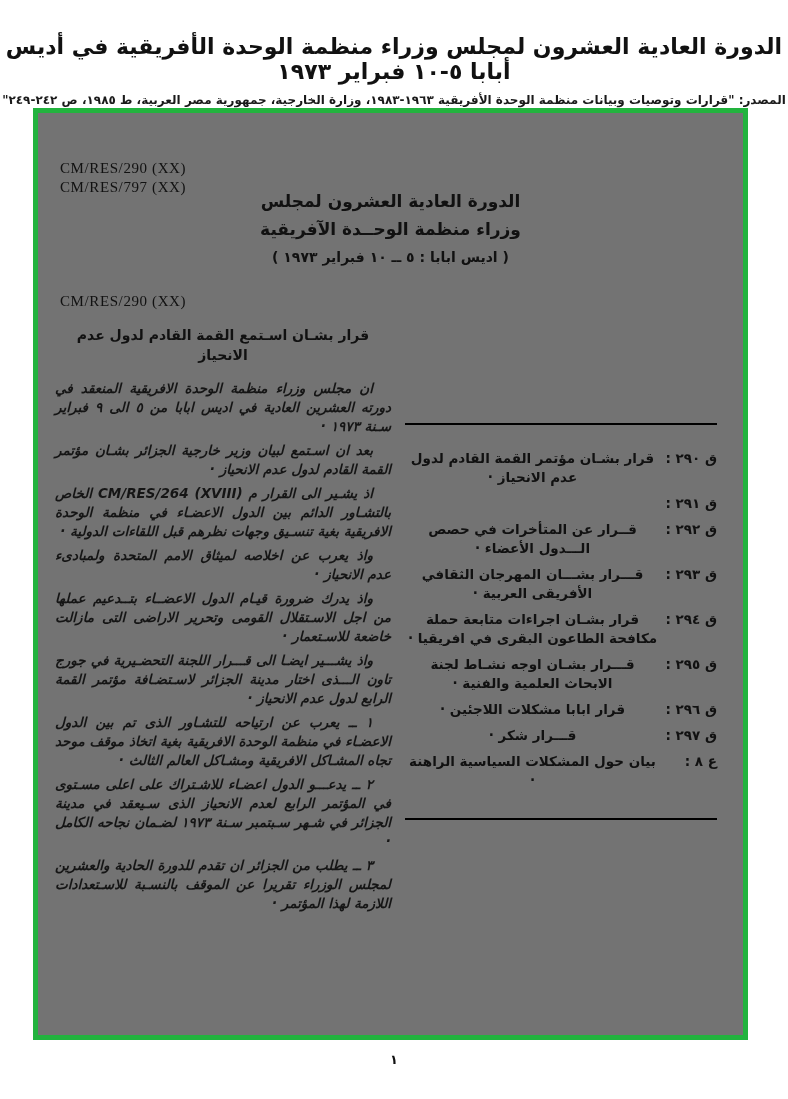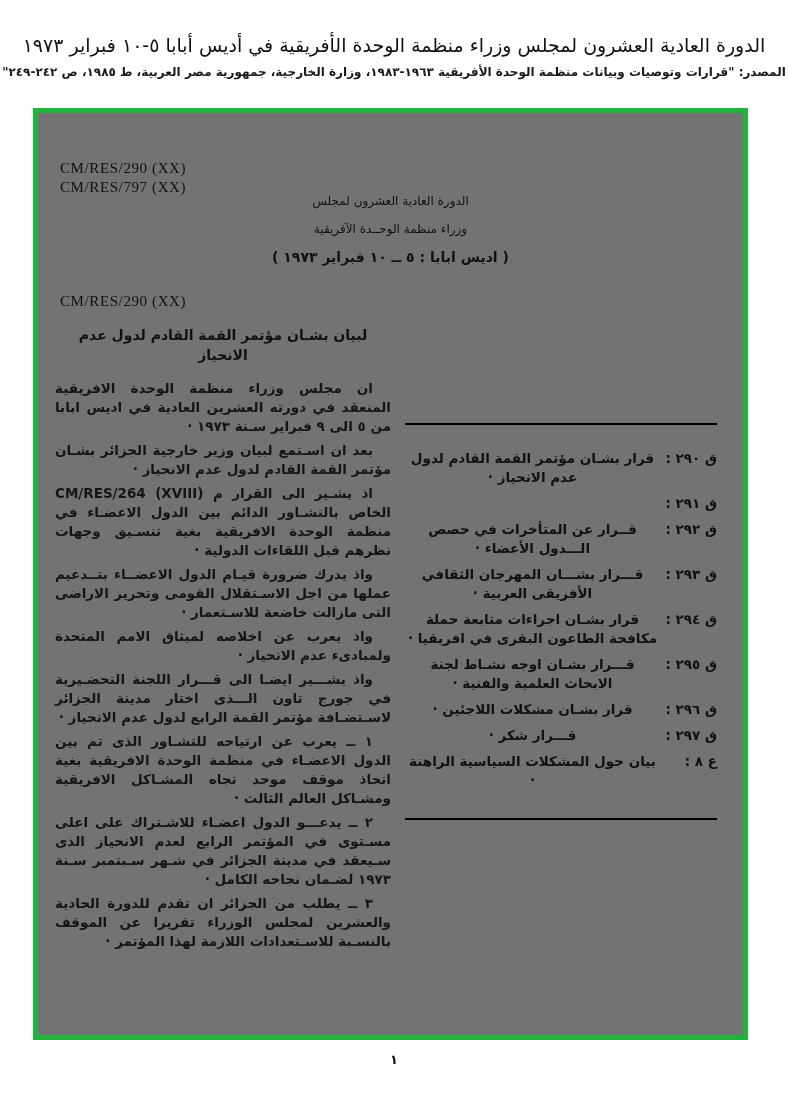--- a/index.html
+++ b/index.html
@@ -1,44 +1,44 @@
 <!DOCTYPE html>
 <html lang="ar"><head>
 <meta charset="utf-8">
 <style>
   * { margin:0; padding:0; box-sizing:border-box; }
   html,body { width:788px; height:1099px; background:#ffffff; overflow:hidden; }
   body { font-family:"DejaVu Sans", sans-serif; color:#111; position:relative; }
 
   
   .hdr { position:absolute; left:0; top:34px; width:100%; text-align:center; direction:rtl; }
-  .hdr-title { font-size:19px; font-weight:normal; letter-spacing:0.2px; }
+  .hdr-title { font-size:22px; font-weight:bold; letter-spacing:0.2px; }
   .hdr-source { font-size:12px; font-weight:bold; margin-top:9px; color:#1a1a1a; }
 
   
   .frame { position:absolute; left:33px; top:108px; width:715px; height:932px;
            border:5px solid #22b33e; border-radius:0; background:#737373; }
 
   
   .refs { position:absolute; left:22px; top:46px; font-family:"Liberation Serif", serif;
           font-size:15px; line-height:19px; letter-spacing:0.6px; white-space:nowrap; }
 
   
   .session { position:absolute; left:0; top:78px; width:100%; text-align:center; direction:rtl; }
-  .session-l1, .session-l2 { font-size:12px; font-weight:normal; line-height:20px; margin-bottom:8px; }
+  .session-l1, .session-l2 { font-size:17px; font-weight:bold; line-height:20px; margin-bottom:8px; }
   .session-l3 { font-size:14px; font-weight:bold; line-height:20px; }
 
   .res-ref { position:absolute; left:22px; top:180px; font-family:"Liberation Serif", serif;
              font-size:15px; letter-spacing:0.6px; white-space:nowrap; }
 
   
   .main-col { position:absolute; left:17px; top:212px; width:336px; direction:rtl; }
   .res-title { text-align:center; font-size:14px; font-weight:bold; line-height:20px; margin-bottom:14px; }
   .para { font-size:13.5px; font-weight:bold; line-height:19px; text-align:justify;
-          text-indent:18px; margin-bottom:5px; color:#151515; }
+          text-indent:18px; margin-bottom:5px; color:#151515;font-style:italic; }
 
   
   .toc-col { position:absolute; left:367px; top:310px; width:312px; direction:rtl; }
   .toc-rule { border:0; border-top:2px solid #000; height:0; }
   .toc-rule.top { margin-bottom:24px; }
   .toc-rule.bottom { margin-top:28px; }
   .toc-item { display:flex; gap:5px; margin-bottom:7px; font-size:13.5px;
               font-weight:bold; line-height:19px; }
   .toc-num { white-space:nowrap; min-width:52px; }
   .toc-text { flex:1; text-align:center; }
@@ -64,26 +64,26 @@
 
   <div class="session">
     <div class="session-l1">الدورة العادية العشرون لمجلس</div>
     <div class="session-l2">وزراء منظمة الوحــدة الآفريقية</div>
     <div class="session-l3">( اديس ابابا : ٥ ــ ١٠ فبراير ١٩٧٣ )</div>
   </div>
 
   <div class="res-ref">CM/RES/290 (XX)</div>
 
   <div class="main-col">
-    <div class="res-title">لبيان بشـان مؤتمر القمة القادم لدول عدم الانحياز</div>
+    <div class="res-title">قرار بشـان اسـتمع القمة القادم لدول عدم الانحياز</div>
     <p class="para">ان مجلس وزراء منظمة الوحدة الافريقية المنعقد في دورته العشرين العادية في اديس ابابا من ٥ الى ٩ فبراير سـنة ١٩٧٣ ·</p>
     <p class="para">بعد ان اسـتمع لبيان وزير خارجية الجزائر بشـان مؤتمر القمة القادم لدول عدم الانحياز ·</p>
     <p class="para">اذ يشـير الى القرار م CM/RES/264 (XVIII) الخاص بالتشـاور الدائم بين الدول الاعضـاء في منظمة الوحدة الافريقية بغية تنسـيق وجهات نظرهم قبل اللقاءات الدولية ·</p>
+    <p class="para">واذ يعرب عن اخلاصه لميثاق الامم المتحدة ولمبادىء عدم الانحياز ·</p>
     <p class="para">واذ يدرك ضرورة قيـام الدول الاعضــاء بتــدعيم عملها من اجل الاسـتقلال القومى وتحرير الاراضى التى مازالت خاضعة للاسـتعمار ·</p>
-    <p class="para">واذ يعرب عن اخلاصه لميثاق الامم المتحدة ولمبادىء عدم الانحياز ·</p>
     <p class="para">واذ يشـــير ايضـا الى قـــرار اللجنة التحضـيرية في جورج تاون الـــذى اختار مدينة الجزائر لاسـتضـافة مؤتمر القمة الرابع لدول عدم الانحياز ·</p>
     <p class="para">١ ــ يعرب عن ارتياحه للتشـاور الذى تم بين الدول الاعضـاء في منظمة الوحدة الافريقية بغية اتخاذ موقف موحد تجاه المشـاكل الافريقية ومشـاكل العالم الثالث ·</p>
     <p class="para">٢ ــ يدعـــو الدول اعضـاء للاشـتراك على اعلى مسـتوى في المؤتمر الرابع لعدم الانحياز الذى سـيعقد في مدينة الجزائر في شـهر سـبتمبر سـنة ١٩٧٣ لضـمان نجاحه الكامل ·</p>
     <p class="para">٣ ــ يطلب من الجزائر ان تقدم للدورة الحادية والعشرين لمجلس الوزراء تقريرا عن الموقف بالنسـبة للاسـتعدادات اللازمة لهذا المؤتمر ·</p>
   </div>
 
   <div class="toc-col">
     <hr class="toc-rule top">
 
     <div class="toc-item">
@@ -104,21 +104,21 @@
     <div class="toc-item">
       <span class="toc-num">ق ٢٩٤ :</span>
       <span class="toc-text">قرار بشـان اجراءات متابعة حملة مكافحة الطاعون البقرى في افريقيا ·</span>
     </div>
     <div class="toc-item">
       <span class="toc-num">ق ٢٩٥ :</span>
       <span class="toc-text">قـــرار بشـان اوجه نشـاط لجنة الابحاث العلمية والفنية ·</span>
     </div>
     <div class="toc-item">
       <span class="toc-num">ق ٢٩٦ :</span>
-      <span class="toc-text">قرار بشـان مشكلات اللاجئين ·</span>
+      <span class="toc-text">قرار ابابا مشكلات اللاجئين ·</span>
     </div>
     <div class="toc-item">
       <span class="toc-num">ق ٢٩٧ :</span>
       <span class="toc-text">قـــرار شكر ·</span>
     </div>
     <div class="toc-item">
       <span class="toc-num">ع ٨ :</span>
       <span class="toc-text">بيان حول المشكلات السياسية الراهنة ·</span>
     </div>
 

